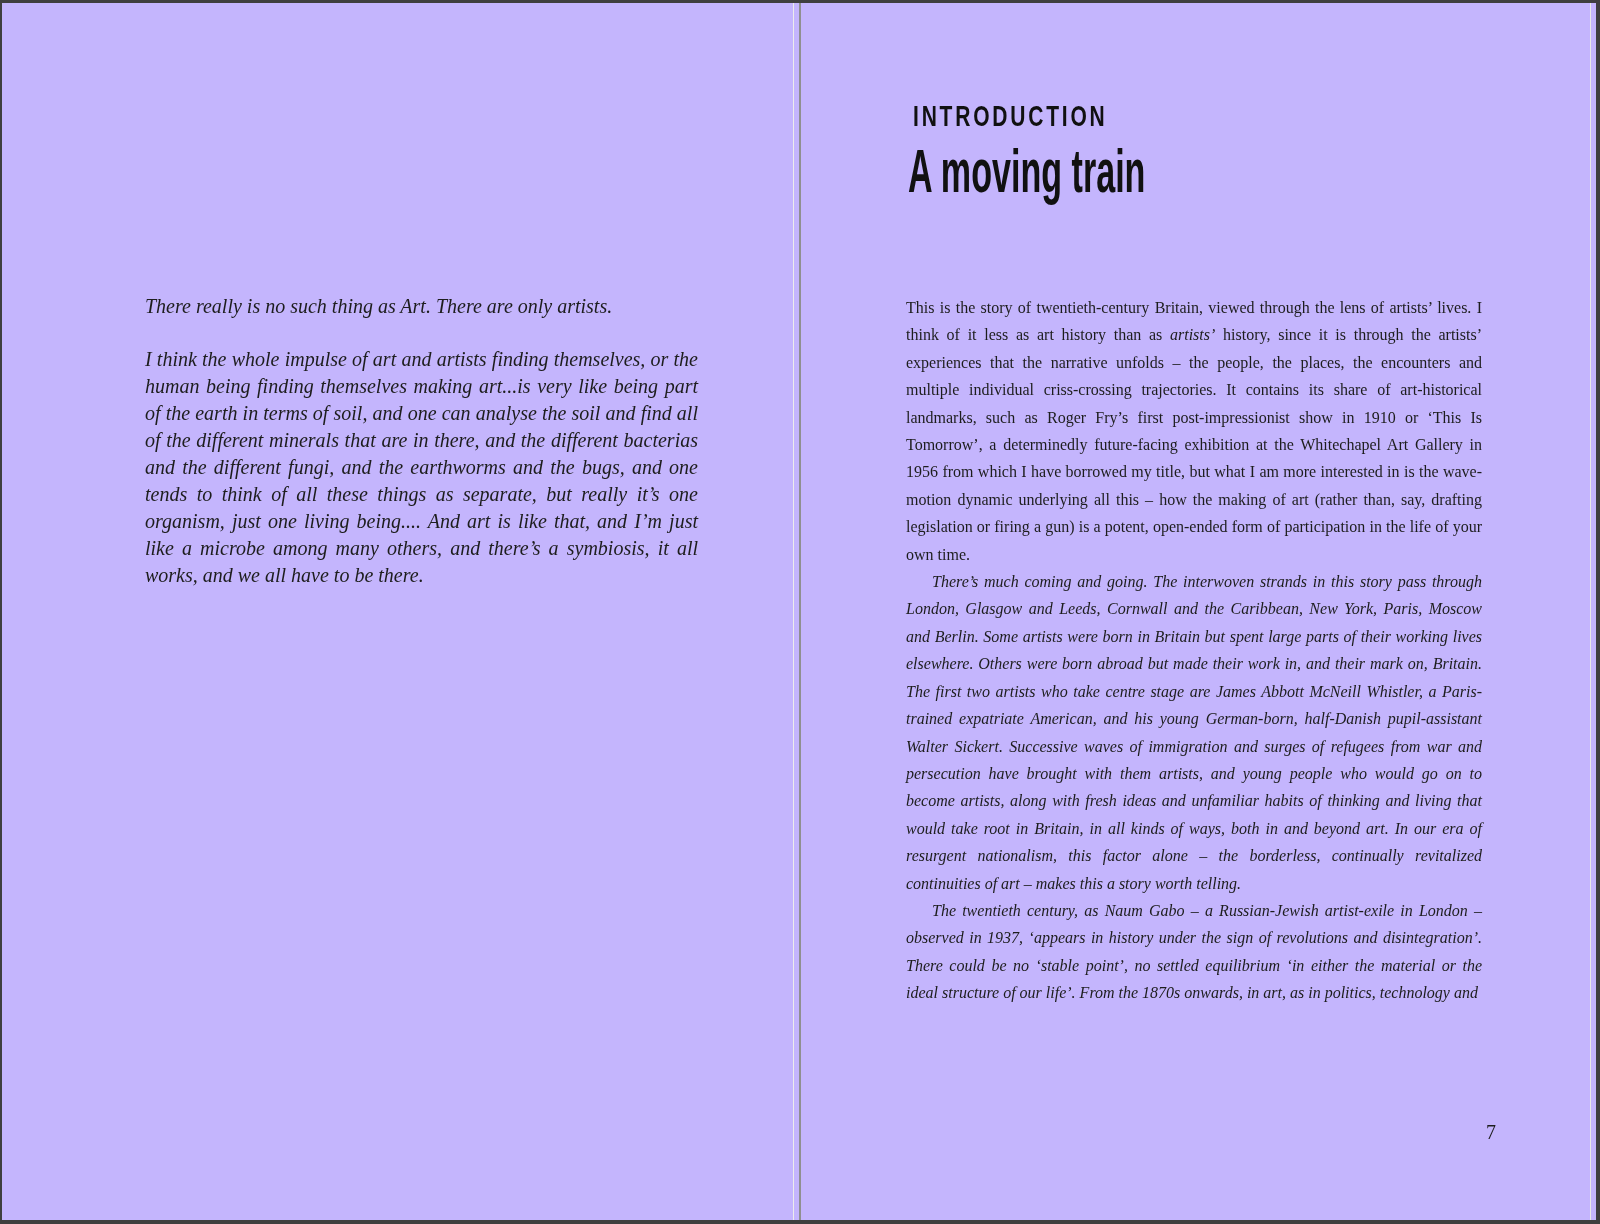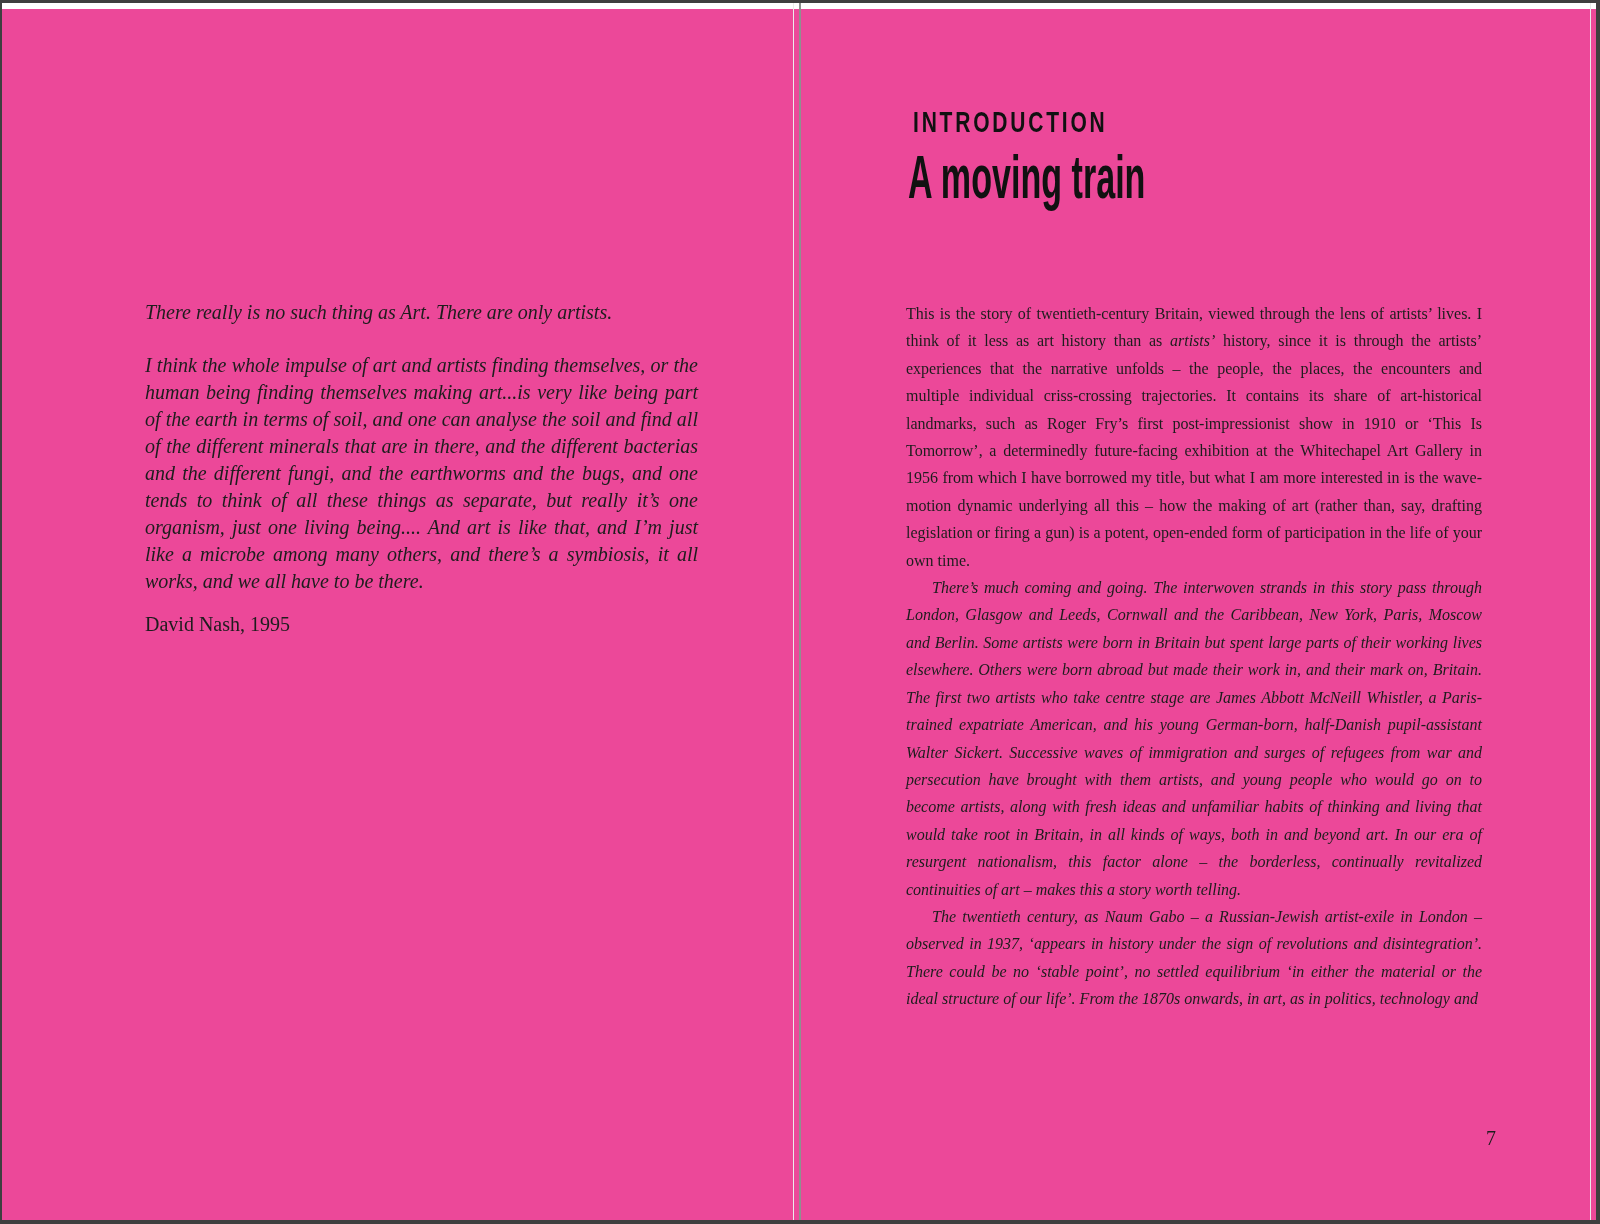--- a/index.html
+++ b/index.html
@@ -29,21 +29,21 @@
   .page-divider {
     position: absolute; top: 0; bottom: 0; left: 799px; width: 2px;
     background: #8f8f8f; z-index: 3;
   }
   .gutter-shade {
     position: absolute; top: 3px; bottom: 4px; left: 793px; width: 1px;
     background: #ececec; z-index: 2;
   }
 
   .page {
-    position: absolute; top: 9px; bottom: 4px; background: #ec4899;
+    position: absolute; top: 3px; bottom: 4px; background: #c4b5fd;
   }
   .page-left  { left: 2px;  width: 862px; }
   .page-right { left: 801px; width: 795px; }
 
   
   .epigraph-block {
     position: absolute; left: 143px; top: 290px; width: 553px;
     font-size: 20px; line-height: 27px;
   }
   .epigraph-quote {
@@ -95,21 +95,20 @@
 <div class="frame-edge frame-right"></div>
 <div class="inner-hairline-right"></div>
 <div class="gutter-shade"></div>
 <div class="page-divider"></div>
 
 <div class="page page-left">
   <div class="epigraph-block">
     <p class="epigraph-quote">There really is no such thing as Art. There are only artists.</p>
     <div class="epigraph-gap"></div>
     <p class="epigraph-quote justified">I think the whole impulse of art and artists finding themselves, or the human being finding themselves making art...is very like being part of the earth in terms of soil, and one can analyse the soil and find all of the different minerals that are in there, and the different bacterias and the different fungi, and the earthworms and the bugs, and one tends to think of all these things as separate, but really it’s one organism, just one living being.... And art is like that, and I’m just like a microbe among many others, and there’s a symbiosis, it all works, and we all have to be there.</p>
-    <p class="epigraph-attribution">David Nash, 1995</p>
   </div>
 </div>
 
 <div class="page page-right">
   <div class="chapter-kicker">INTRODUCTION</div>
   <div class="chapter-title">A moving train</div>
   <div class="body-text">
       <p><span>This is the story of twentieth-century Britain, viewed through the lens of artists’ lives. I think of it less as art history than as </span><span style="font-style: italic;">artists’</span><span> history, since it is through the artists’ experiences that the narrative unfolds – the people, the places, the encounters and multiple individual criss-crossing trajectories. It contains its share of art-historical landmarks, such as Roger Fry’s first post-impressionist show in 1910 or ‘This Is Tomorrow’, a determinedly future-facing exhibition at the Whitechapel Art Gallery in 1956 from which I have borrowed my title, but what I am more interested in is the wave-motion dynamic underlying all this – how the making of art (rather than, say, drafting legislation or firing a gun) is a potent, open-ended form of participation in the life of your own time.</span></p>
       <p class="indent"><span>There’s much coming and going. The interwoven strands in this story pass through London, Glasgow and Leeds, Cornwall and the Caribbean, New York, Paris, Moscow and Berlin. Some artists were born in Britain but spent large parts of their working lives elsewhere. Others were born abroad but made their work in, and their mark on, Britain. The first two artists who take centre stage are James Abbott McNeill Whistler, a Paris-trained expatriate American, and his young German-born, half-Danish pupil-assistant Walter Sickert. Successive waves of immigration and surges of refugees from war and persecution have brought with them artists, and young people who would go on to become artists, along with fresh ideas and unfamiliar habits of thinking and living that would take root in Britain, in all kinds of ways, both in and beyond art. In our era of resurgent nationalism, this factor alone – the borderless, continually revitalized continuities of art – makes this a story worth telling.</span></p>
       <p class="indent"><span>The twentieth century, as Naum Gabo – a Russian-Jewish artist-exile in London – observed in 1937, ‘appears in history under the sign of revolutions and disintegration’. There could be no ‘stable point’, no settled equilibrium ‘in either the material or the ideal structure of our life’. From the 1870s onwards, in art, as in politics, technology and</span></p>

